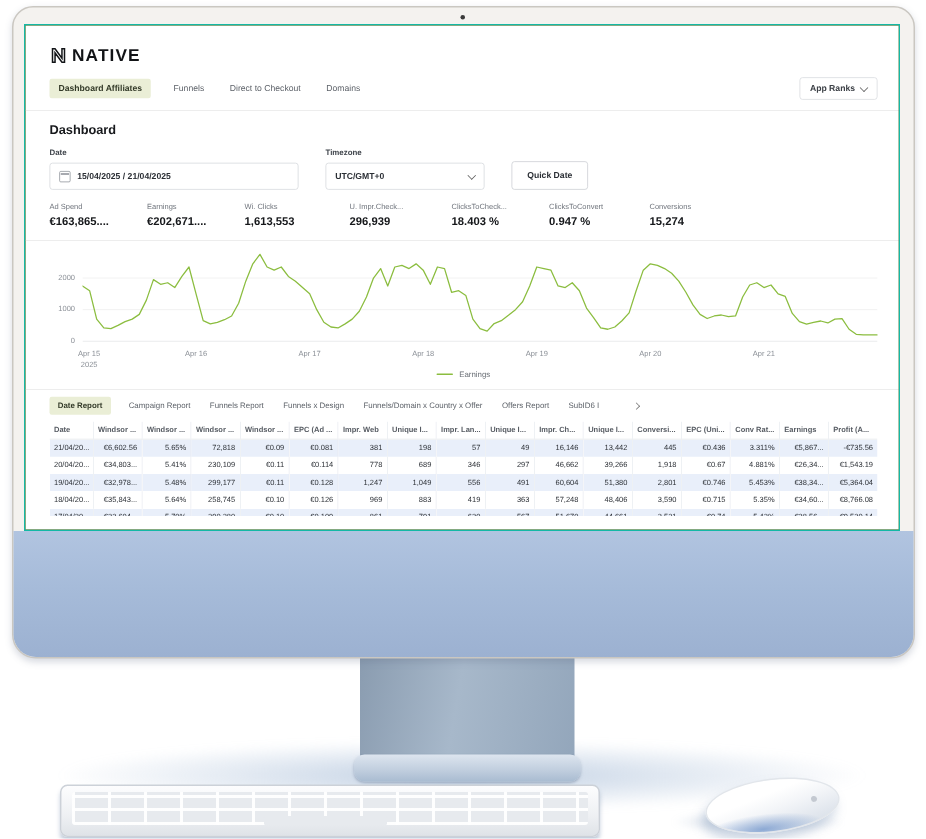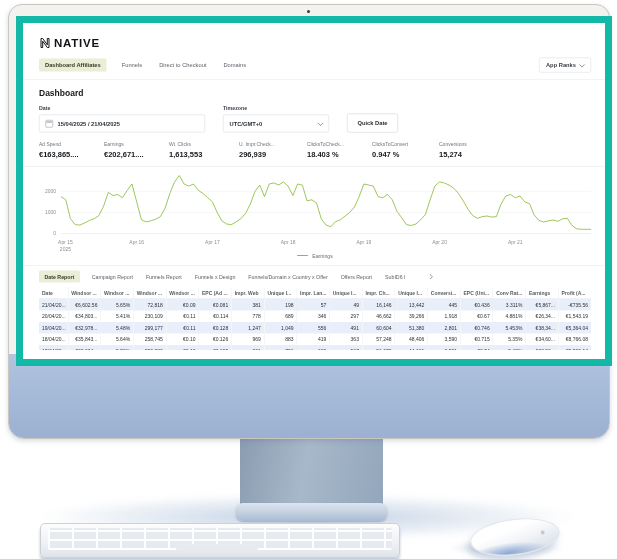--- a/index.html
+++ b/index.html
@@ -3,21 +3,21 @@
 <meta charset="utf-8">
 <style>
   html,body{margin:0;padding:0;background:#fff;}
   body{width:617px;height:559px;overflow:hidden;font-family:"Liberation Sans",sans-serif;}
   .scene{position:relative;width:617px;height:559px;}
 
   
   .monitor{position:absolute;left:8px;top:4px;width:600px;height:433px;background:#f4f2ef;
     border:1px solid #cac7c1;border-radius:14px 14px 16px 16px;box-shadow:0 2px 5px rgba(90,105,130,.25);z-index:4;}
   .camera-dot{position:absolute;left:50%;top:5px;width:3px;height:3px;margin-left:-2px;border-radius:50%;background:#3a3a3a;}
-  .screen{position:absolute;left:7px;top:11px;width:582px;height:336px;background:#a16207;border:7px solid #14b8a6;overflow:hidden;}
+  .screen{position:absolute;left:7px;top:11px;width:582px;height:336px;background:#a16207;border:1px solid #14b8a6;overflow:hidden;}
   .chin{position:absolute;left:0;right:0;bottom:0;height:84px;border-radius:0 0 15px 15px;
     background:linear-gradient(180deg,#b1c4e0 0%,#a6bbd9 45%,#9cb1d1 100%);}
   .stand-neck{position:absolute;left:240px;top:436px;width:143px;height:74px;z-index:2;
     background:linear-gradient(100deg,#8a9cb0 0%,#a7b8ca 45%,#93a6bb 100%);}
   .stand-base{position:absolute;left:236px;top:503px;width:151px;height:18px;border-radius:7px;z-index:3;
     background:linear-gradient(180deg,#dde5ef 0%,#c2cfdf 55%,#a9bcd1 100%);box-shadow:0 1px 2px rgba(100,120,150,.5);}
   .floor-shadow{position:absolute;left:38px;top:494px;width:540px;height:46px;z-index:1;
     background:radial-gradient(closest-side,rgba(140,168,203,.55),rgba(140,168,203,0));filter:blur(3px);}
   .keyboard{position:absolute;left:40px;top:523px;width:358px;height:33px;border-radius:5px;z-index:5;
     background:linear-gradient(180deg,#fdfdfe 0%,#eef0f3 60%,#dfe3e8 100%);

